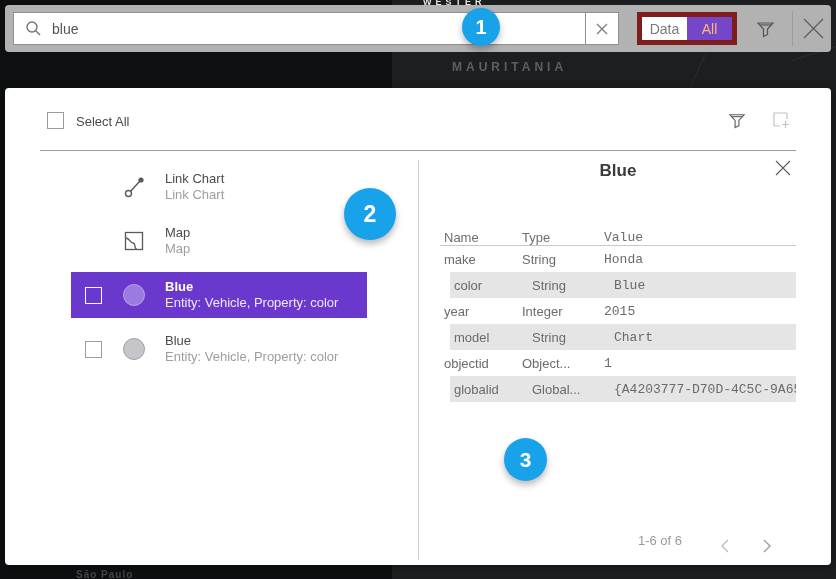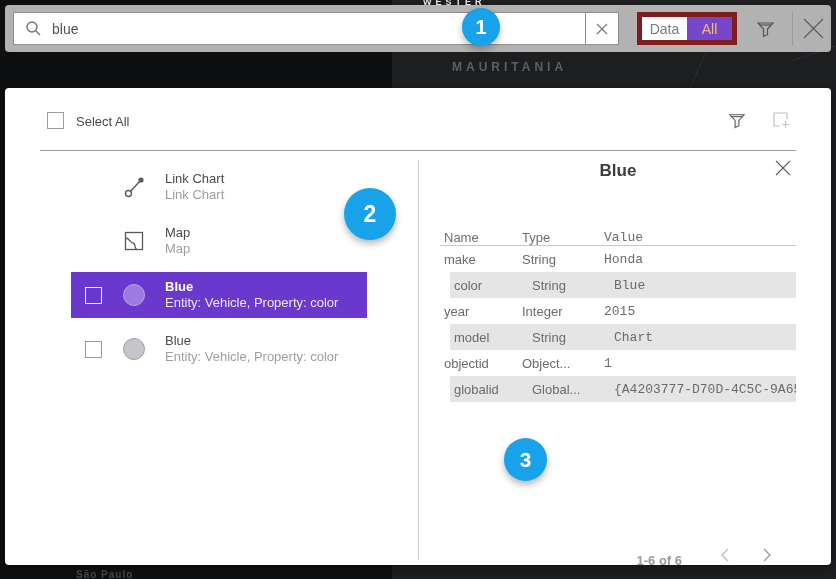--- a/index.html
+++ b/index.html
@@ -65,21 +65,21 @@
   .tbl { margin-top:28px; width:100%; }
   .thead { display:flex; height:30px; align-items:flex-end; border-bottom:1px solid #c9c9c9; }
   .tr { display:flex; height:26px; align-items:center; }
   .tr.alt { background:#e5e5e5;margin-left:10px; }
   .c1 { width:82px; padding-left:4px; flex:0 0 auto; }
   .c2 { width:82px; flex:0 0 auto; }
   .c3 { flex:1; min-width:0; white-space:nowrap; overflow:hidden;font-family:Liberation Mono, monospace; }
   .thead div { font-size:13px; color:#6e6e6e; }
   .tr div { font-size:13px; color:#6b6b6b; }
 
-  .pager { position:absolute; left:0; top:384px; width:356px; display:flex; align-items:flex-end; justify-content:flex-end;font-weight:bold; }
+  .pager { position:absolute; left:0; top:375px; width:356px; display:flex; align-items:flex-start; justify-content:flex-end; }
   .pager-label { font-size:13px; color:#9a9a9a; margin-right:30px; }
   .pg-btn { width:26px; height:26px; display:flex; align-items:center; justify-content:center; cursor:pointer; margin-right:16px; }
 
   
   .callout { position:absolute; border-radius:50%; background:#17a2e9; color:#fff; font-weight:bold; display:flex; align-items:center; justify-content:center; box-shadow:0 4px 7px rgba(0,0,0,.28); }
   .co1 { left:462px; top:8px; width:38px; height:38px; font-size:20px; }
   .co2 { left:344px; top:188px; width:52px; height:52px; font-size:23px; }
   .co3 { left:504px; top:438px; width:43px; height:43px; font-size:21px; }
 
   svg { display:block; }

